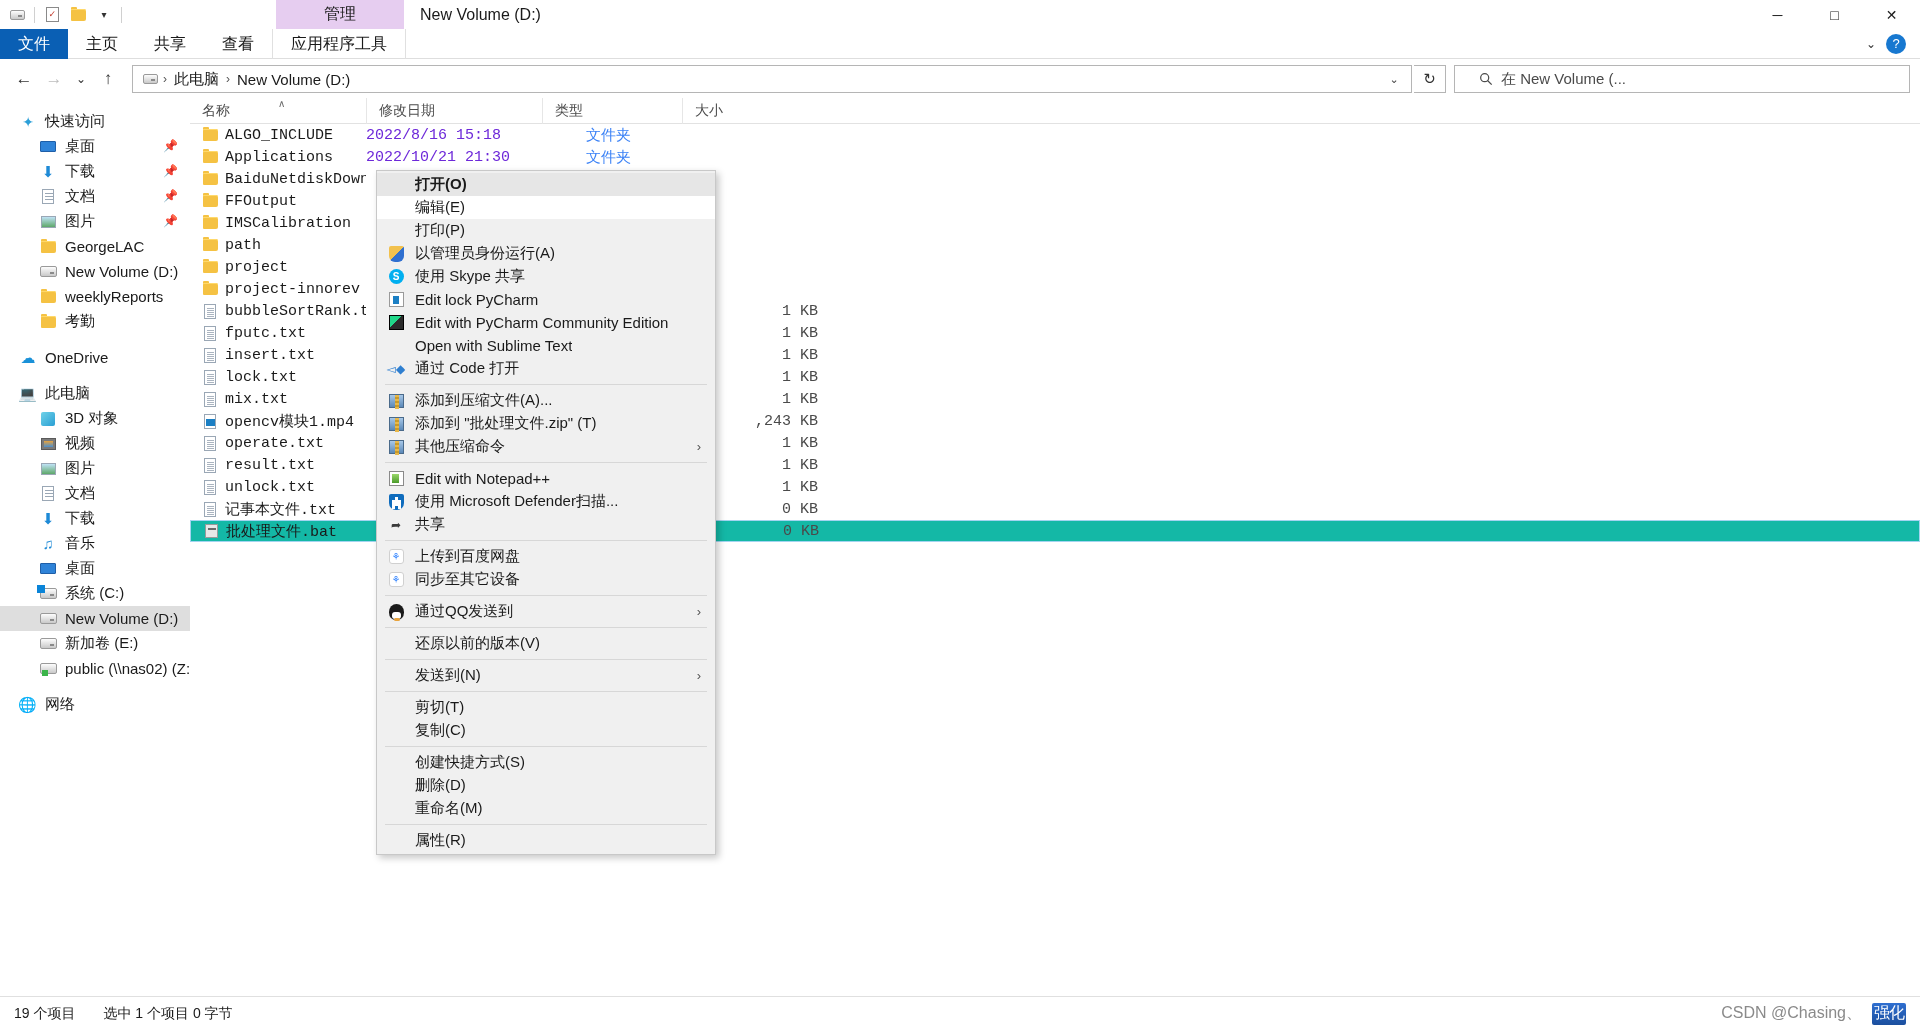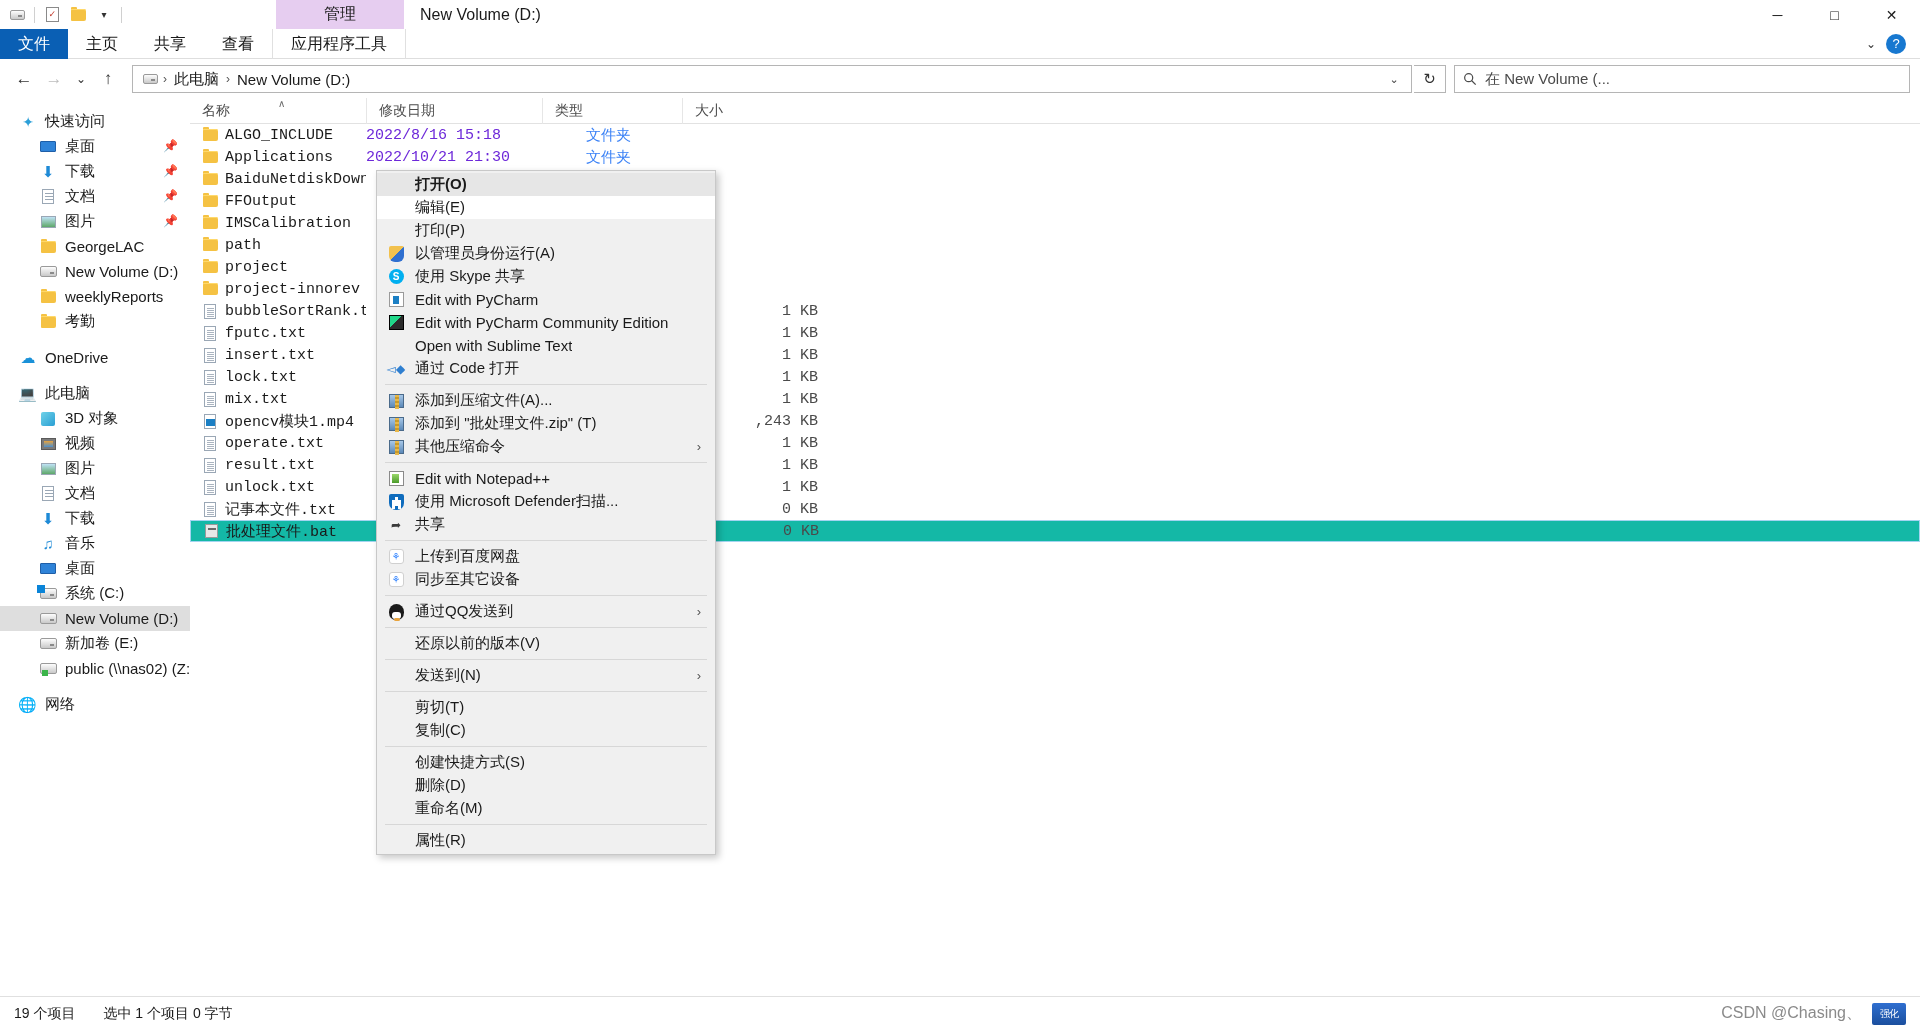--- a/index.html
+++ b/index.html
@@ -96,21 +96,21 @@
   .crumb-sep { font-size: 12px; color: #555; padding: 0 2px; }
   .addr-drop { width: 26px; text-align: center; font-size: 11px; color: #444; }
   .refresh {
     width: 32px; height: 28px; border: 1px solid #b5b5b5; border-left: none;
     display: flex; align-items: center; justify-content: center;
     font-size: 15px; color: #333; background: #fff;
   }
   .searchbox {
     flex: 1; height: 28px; margin-left: 6px;
     border: 1px solid #b5b5b5; background: #fff;
-    display: flex; align-items: center; padding: 0 8px; gap: 8px;
+    display: flex; align-items: center; padding: 0 24px; gap: 8px;
   }
   .searchbox .ph { font-size: 15px; color: #4a4a4a; white-space: nowrap; overflow: hidden; }
 
   
   .colhdr {
     position: absolute; left: 190px; top: 98px; width: 1730px; height: 26px;
     background: #ffffff; border-bottom: 1px solid #e2e2e2;
     display: flex; align-items: center;
   }
   .col {
@@ -205,21 +205,21 @@
     border-top: 1px solid #e0e0e0; background: #ffffff;
     display: flex; align-items: center; padding: 0 14px;
     font-size: 14px; color: #1a1a1a; gap: 28px;
   }
   .status-right {
     margin-left: auto; display: flex; align-items: center; gap: 10px;
   }
   .watermark { font-size: 16px; color: #8a8a8a; }
   .wm-badge {
     width: 34px; height: 22px; background: linear-gradient(#2f6fd0,#1b4f9e);
-    color: #fff; font-size: 10px; display: flex; align-items: center; justify-content: center;
+    color: #fff; font-size: 16px; display: flex; align-items: center; justify-content: center;
     border-radius: 2px; letter-spacing: -1px;
   }
 
   
   .ctxmenu {
     position: absolute; left: 376px; top: 170px; width: 340px;
     background: #f0f0f0; border: 1px solid #c8c8c8;
     box-shadow: 3px 3px 7px rgba(0,0,0,0.22);
     padding: 2px 0;
     z-index: 50;
@@ -791,21 +791,21 @@
     <div class="mi">
       <span class="micon">
           <span class="ic-skype">S</span>
         </span>
       <span class="mlabel">使用 Skype 共享</span>
     </div>
     <div class="mi">
       <span class="micon">
           <span class="ic-pycharm"></span>
         </span>
-      <span class="mlabel">Edit with PyCharm</span>
+      <span class="mlabel">Edit lock PyCharm</span>
     </div>
     <div class="mi">
       <span class="micon">
           <span class="ic-pyce"></span>
         </span>
       <span class="mlabel">Edit with PyCharm Community Edition</span>
     </div>
     <div class="mi">
       <span class="mspace"></span>
       <span class="mlabel">Open with Sublime Text</span>

